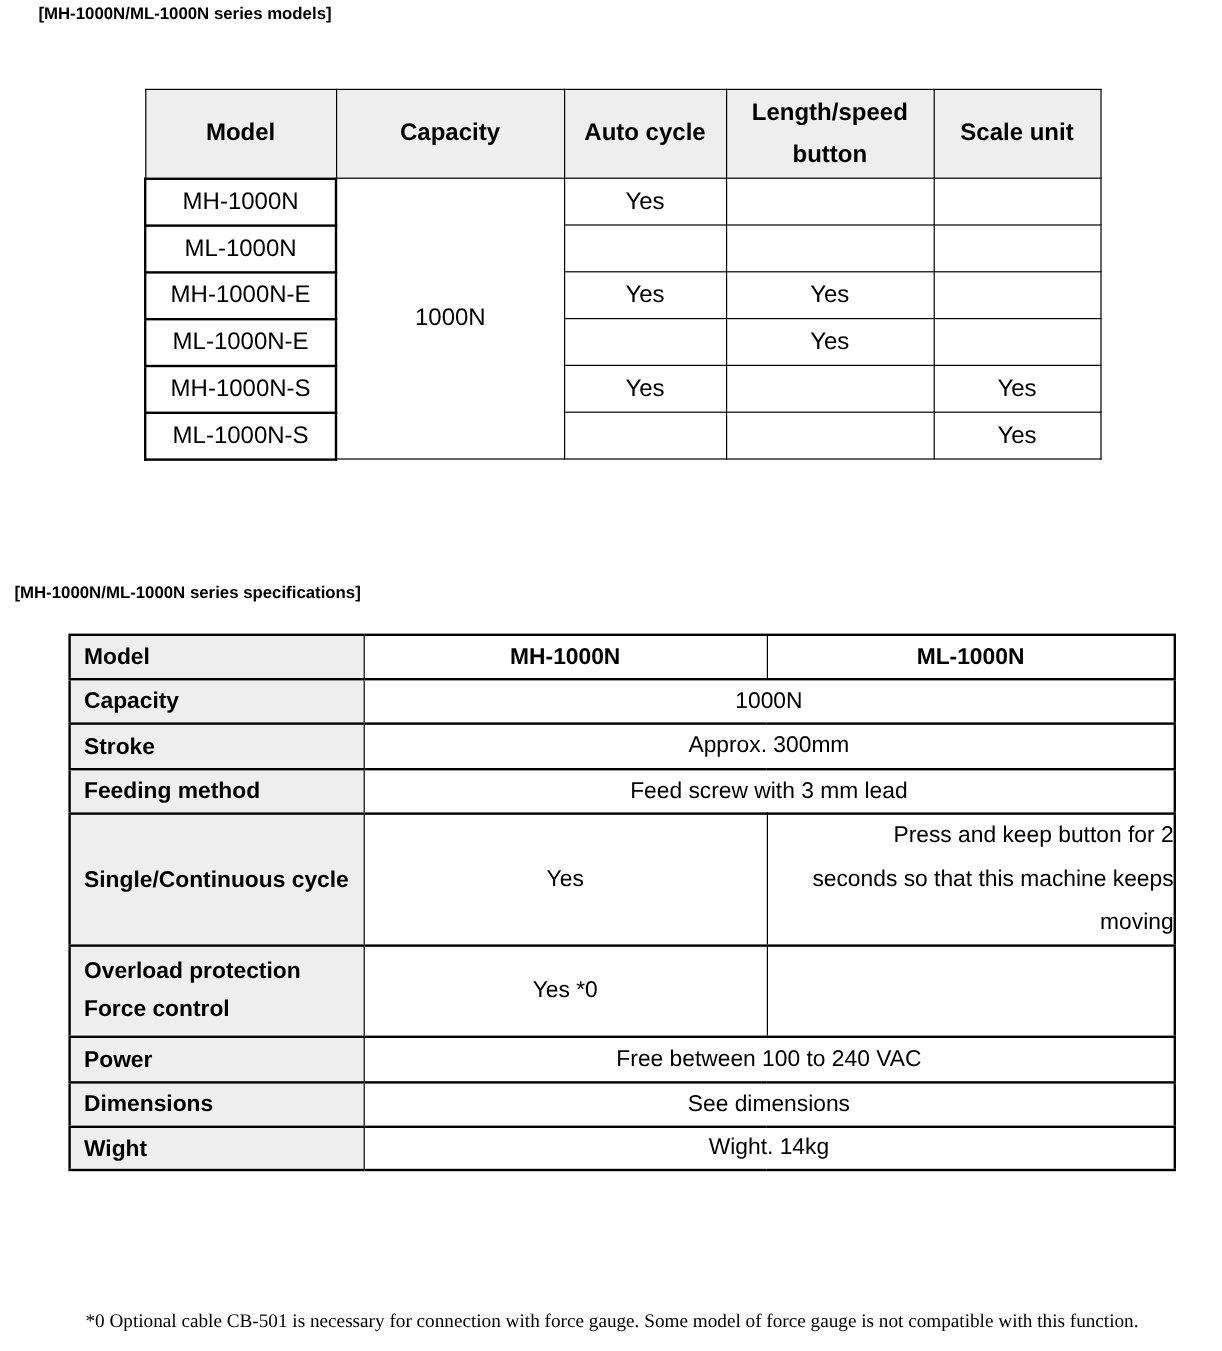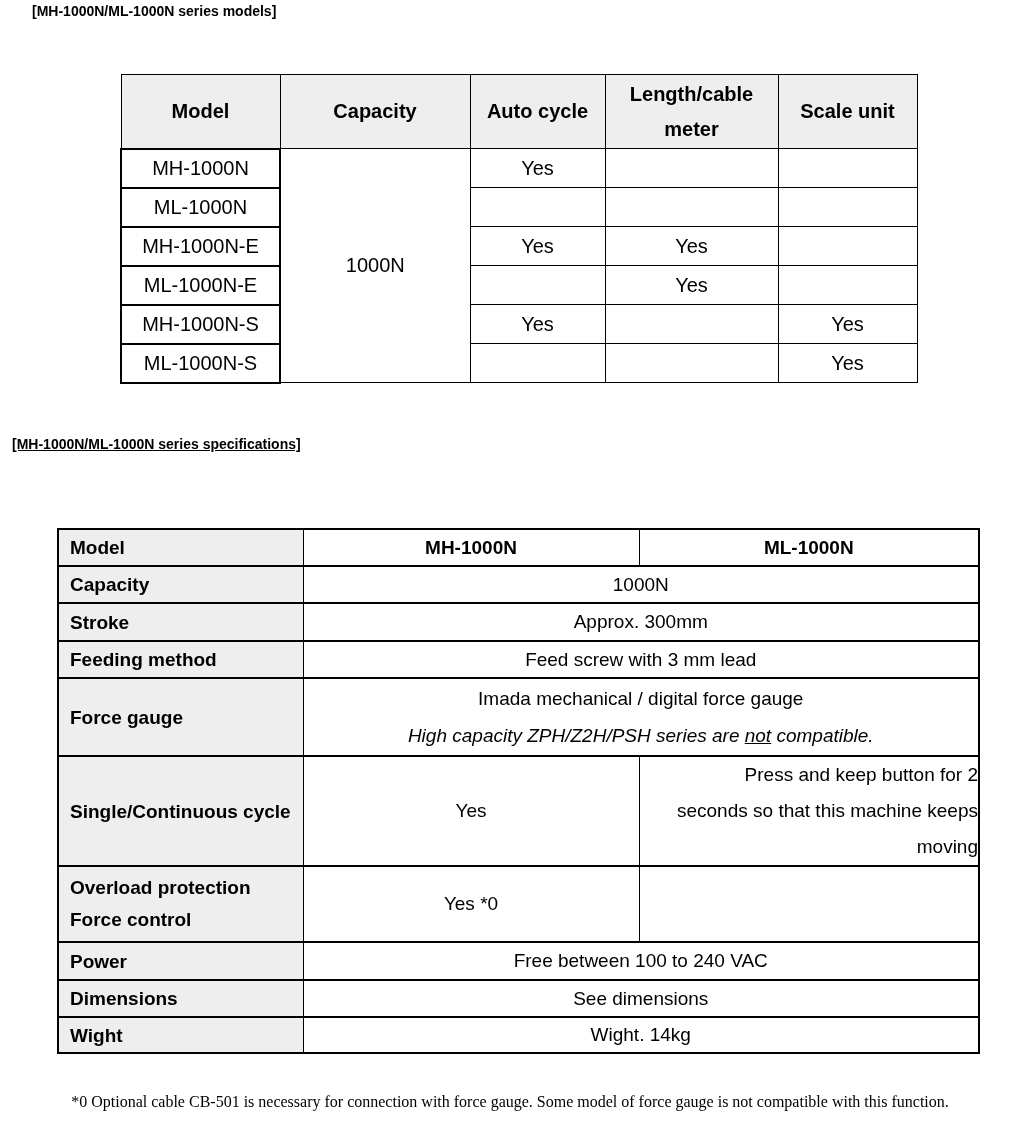--- a/index.html
+++ b/index.html
@@ -5,21 +5,21 @@
   html,body{margin:0;padding:0;}
   body{
     position:relative;
     width:1018px;height:1126px;
     background:#ffffff;color:#000000;
     font-family:"Liberation Sans",sans-serif;
     overflow:hidden;
   }
   .doc-title{position:absolute;margin:0;font-size:14px;font-weight:bold;white-space:nowrap;}
   #title-models{left:32px;top:3px;}
-  #title-specs{left:12px;top:436px;text-decoration:underline;}
+  #title-specs{left:12px;top:485px;}
 
   
   #models-table{
     position:absolute;left:120px;top:74px;width:796px;
     border-collapse:collapse;table-layout:fixed;
   }
   #models-table th,#models-table td{
     border:1px solid #000;text-align:center;vertical-align:middle;
     padding:0;font-size:20px;overflow:hidden;
   }
@@ -67,21 +67,21 @@
         <col style="width:190px">
         <col style="width:135px">
         <col style="width:173px">
         <col style="width:139px">
     </colgroup>
     <thead>
       <tr>
         <th>Model</th>
         <th>Capacity</th>
         <th>Auto cycle</th>
-        <th>Length/cable meter</th>
+        <th>Length/speed button</th>
         <th>Scale unit</th>
       </tr>
     </thead>
     <tbody>
       <tr>
         <td class="model-cell">MH-1000N</td>
         <td rowspan="6">1000N</td>
         <td>Yes</td>
         <td></td>
         <td></td>
@@ -138,27 +138,20 @@
         <td colspan="2">1000N</td>
       </tr>
       <tr style="height:38px">
         <td class="lbl">Stroke</td>
         <td colspan="2">Approx. 300mm</td>
       </tr>
       <tr style="height:37px">
         <td class="lbl">Feeding method</td>
         <td colspan="2">Feed screw with 3 mm lead</td>
       </tr>
-      <tr style="height:78px">
-        <td class="lbl">Force gauge</td>
-        <td colspan="2">
-          <div class="fg-line">Imada mechanical / digital force gauge</div>
-          <div class="fg-line italic-line"><span>High capacity ZPH/Z2H/PSH series are </span><span class="uline">not</span><span> compatible.</span></div>
-        </td>
-      </tr>
       <tr style="height:108px">
         <td class="lbl">Single/Continuous cycle</td>
         <td>Yes</td>
         <td>
           <div class="cycle-ml-line">Press and keep button for 2</div>
           <div class="cycle-ml-line">seconds so that this machine keeps</div>
           <div class="cycle-ml-line">moving</div>
         </td>
       </tr>
       <tr style="height:76px">

